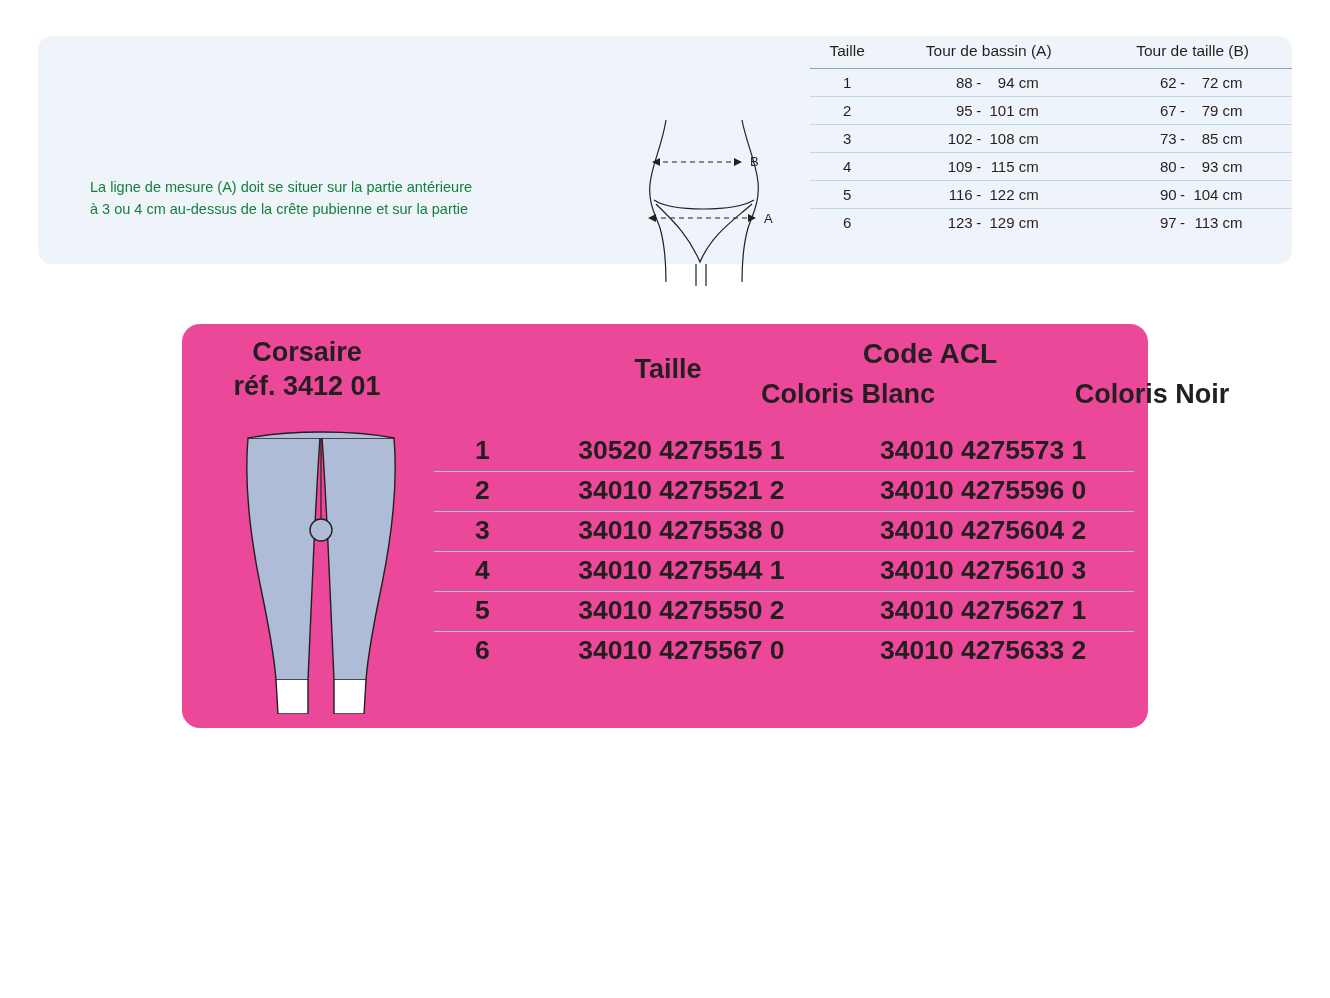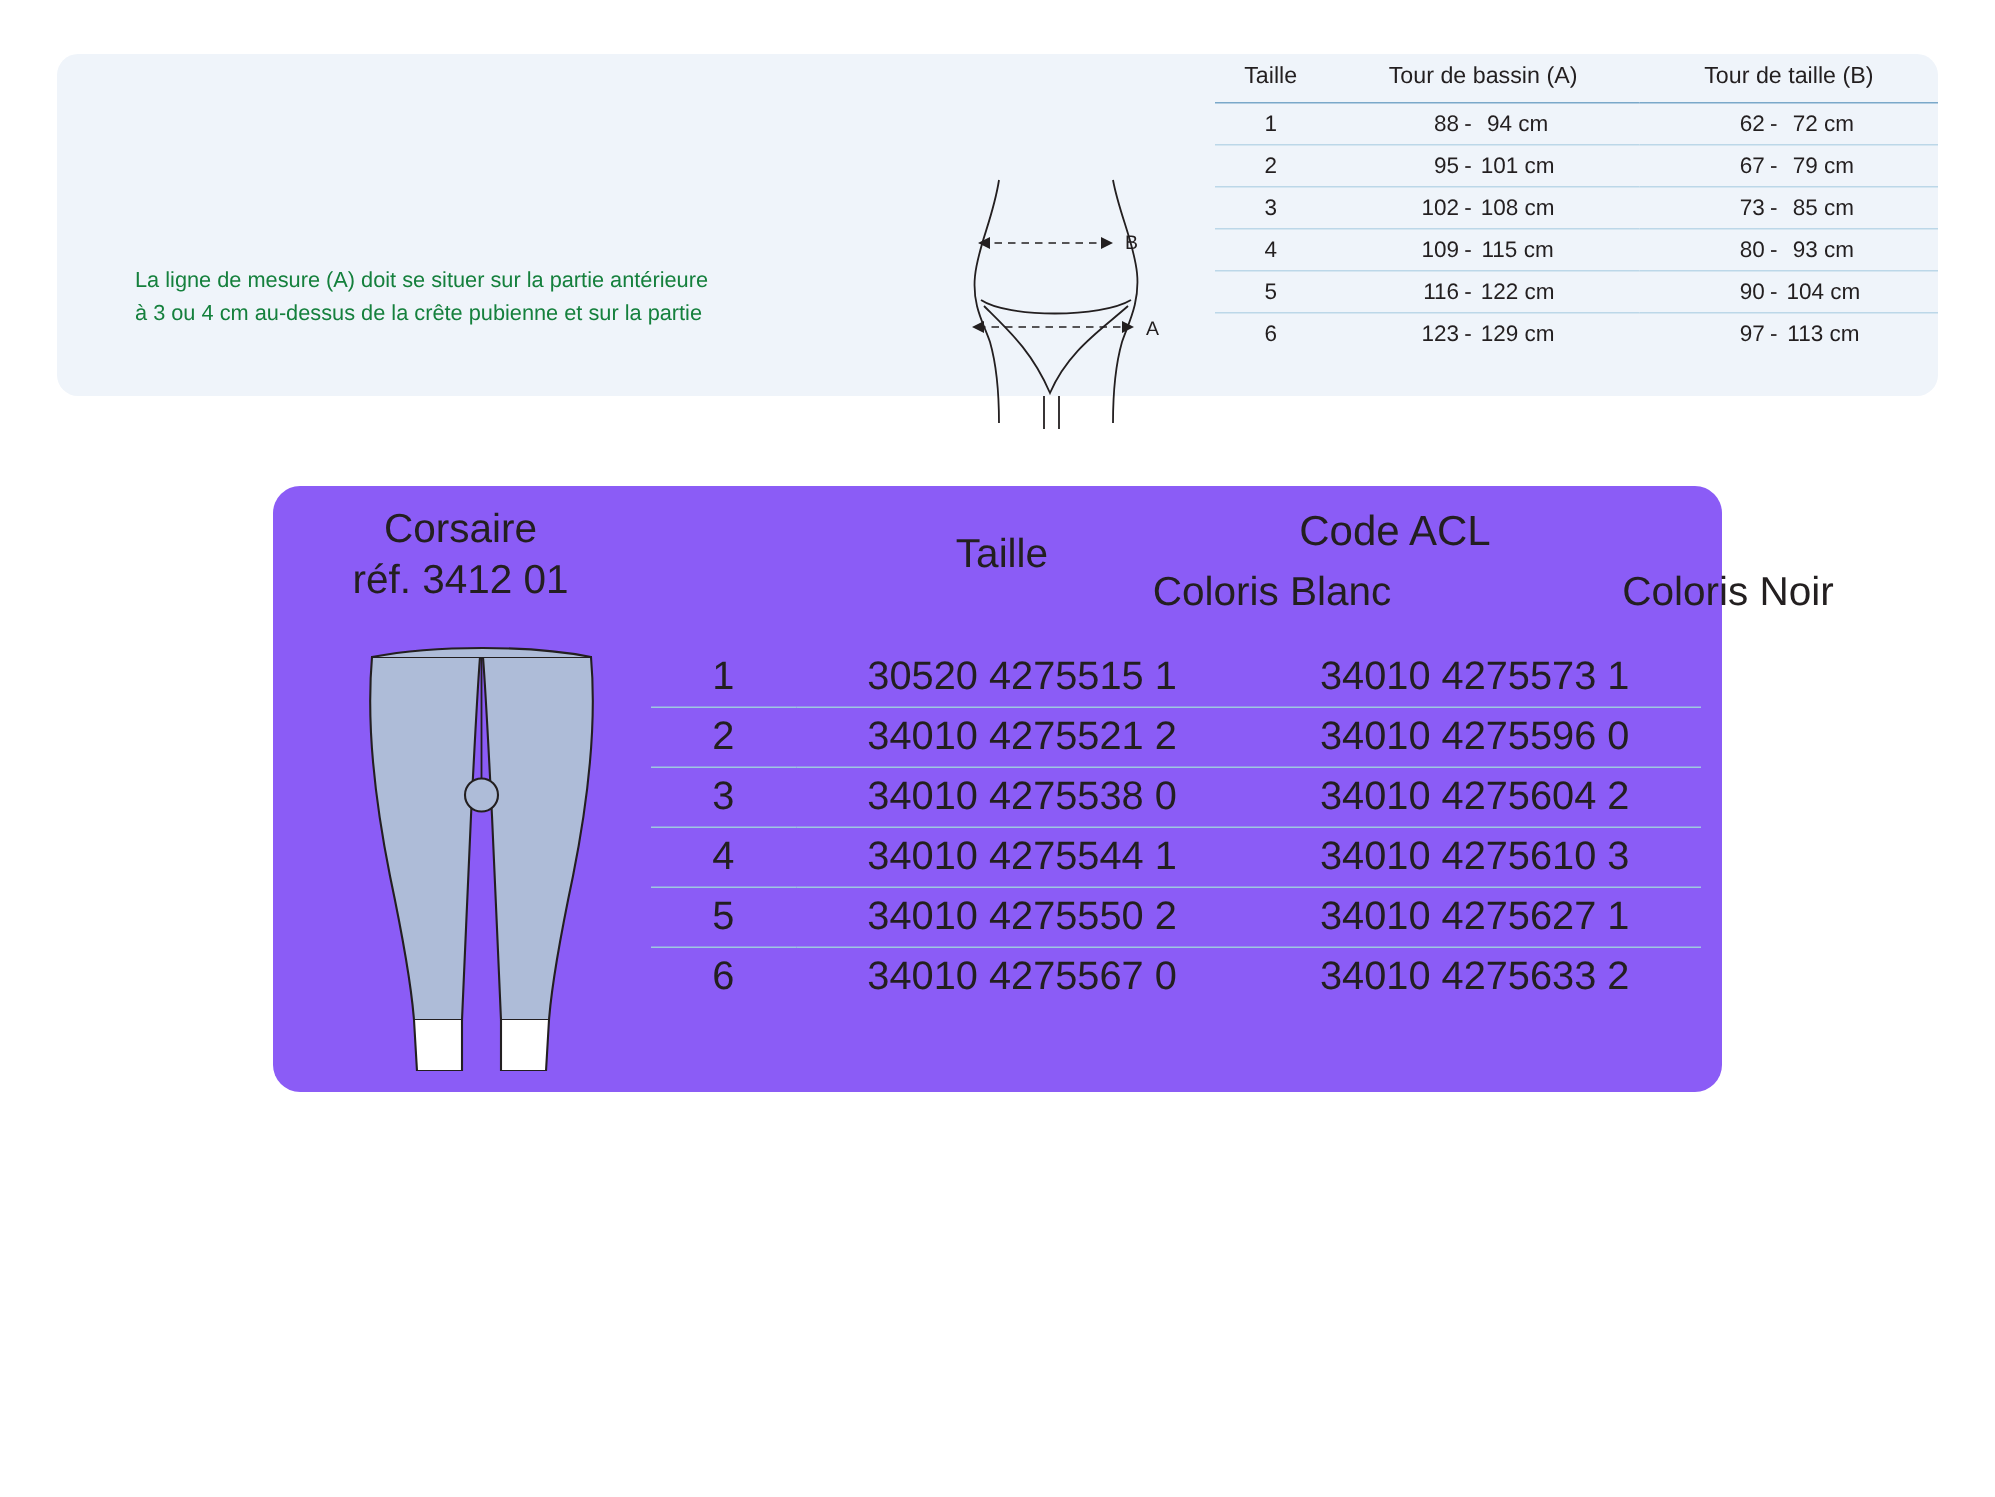--- a/index.html
+++ b/index.html
@@ -76,37 +76,38 @@
   #size-table .col-b { width: 190px; }
   #size-table td.num { font-variant-numeric: tabular-nums; }
   #size-table td .lo {
     display: inline-block;
     width: 34px;
     text-align: right;
   }
   #size-table td .hi {
     display: inline-block;
     width: 54px;
-    text-align: center;
+    text-align: right;
   }
   #size-table td .dash {
     display: inline-block;
     width: 12px;
     text-align: center;
   }
 
   
   #product-panel {
     position: absolute;
     left: 182px;
     top: 324px;
     width: 966px;
     height: 404px;
-    background: #8b5cf6;
+    background: #ec4899;
     border-radius: 18px;
+    font-weight: bold;
   }
 
   
   #product-header {
     position: absolute;
     left: 0;
     top: 0;
     width: 966px;
     height: 93px;
   }

